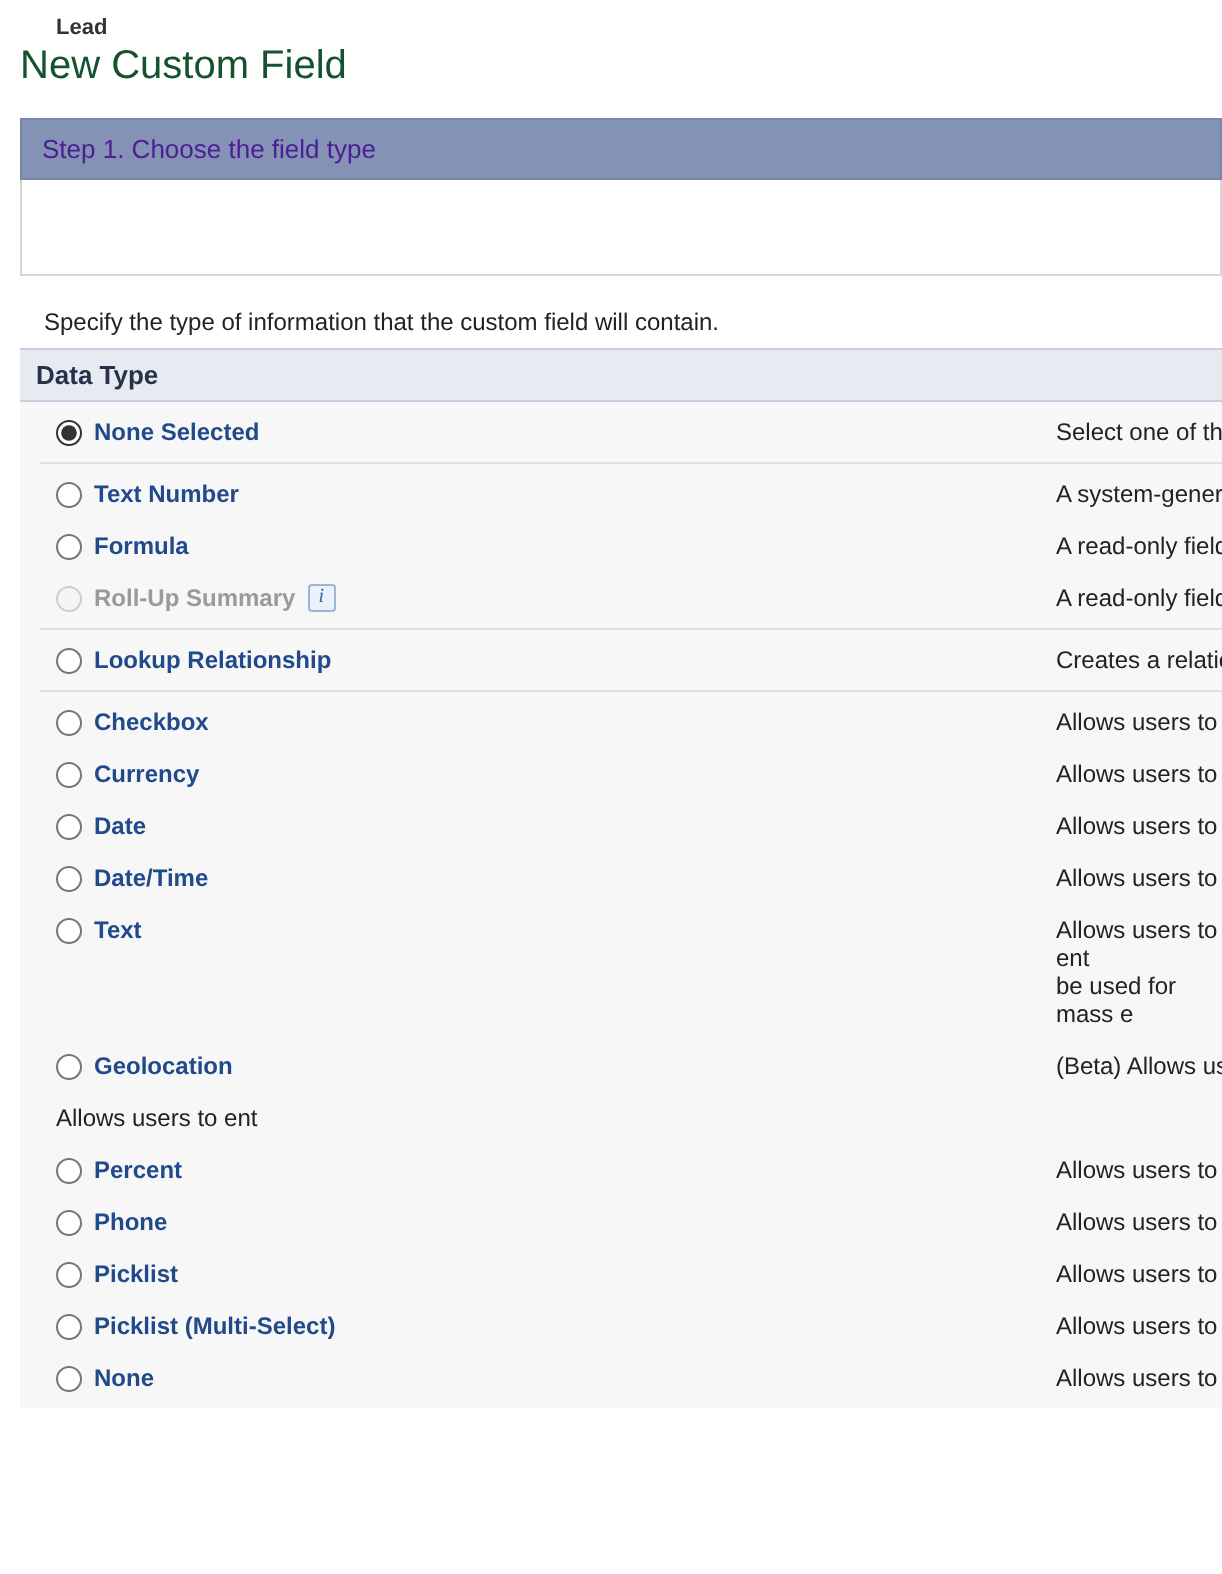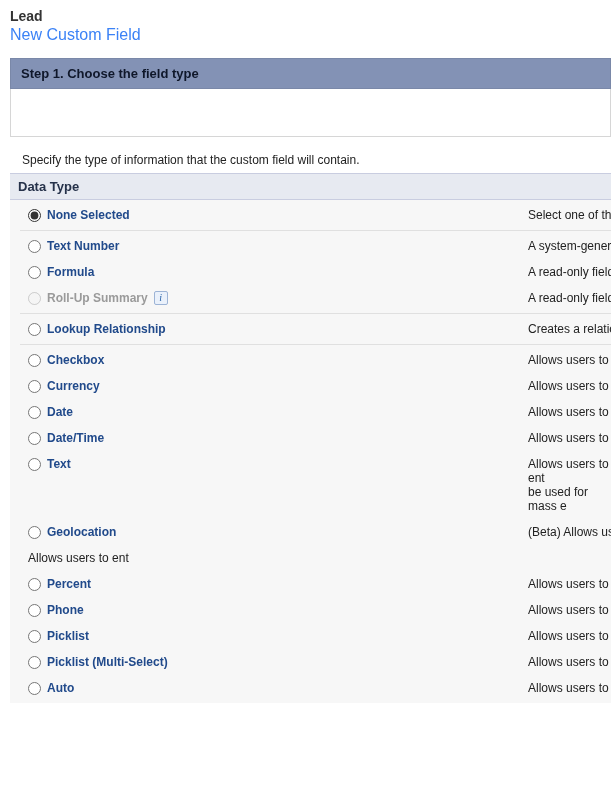--- a/index.html
+++ b/index.html
@@ -5,26 +5,26 @@
   * { box-sizing: border-box; }
   html, body { margin: 0; padding: 0; }
   body {
     font-family: Arial, Helvetica, sans-serif;
     font-size: 12px;
     color: #222;
     background: #fff;
     width: 611px;
   }
   .header-area { padding: 8px 10px 14px 10px; }
-  .breadcrumb { font-size: 14px; color: #333; font-weight: bold; }
-  .page-title { font-size: 16px; font-weight: normal; color: #3b82f6; margin-top: 2px; }
+  .breadcrumb { font-size: 11px; color: #333; font-weight: bold; margin-left: 18px; }
+  .page-title { font-size: 20px; font-weight: normal; color: #14532d; margin-top: 2px; }
   .step-bar {
     background: #8392b5;
-    color: #0f172a;
-    font-weight: bold;
+    color: #4c1d95;
+    font-weight: normal;
     font-size: 13px;
     padding: 7px 10px;
     margin-left: 10px;
     border: 1px solid #7a88a8;
   }
   .below-step {
     margin-left: 10px;
     border-left: 1px solid #d6d6d6;
     border-right: 1px solid #d6d6d6;
     border-bottom: 1px solid #d6d6d6;
@@ -232,18 +232,18 @@
     <div class="opt-row">
       <div class="opt-left">
         <input type="radio" name="dtype" style="">
         <span class="opt-label">Picklist (Multi-Select)</span>
       </div>
       <div class="opt-desc">Allows users to sel</div>
     </div>
     <div class="opt-row">
       <div class="opt-left">
         <input type="radio" name="dtype" style="">
-        <span class="opt-label">Auto</span>
+        <span class="opt-label">None</span>
       </div>
       <div class="opt-desc">Allows users to ent</div>
     </div>
     <div class="grp-space"></div>
   </div>
 
 </body></html>

